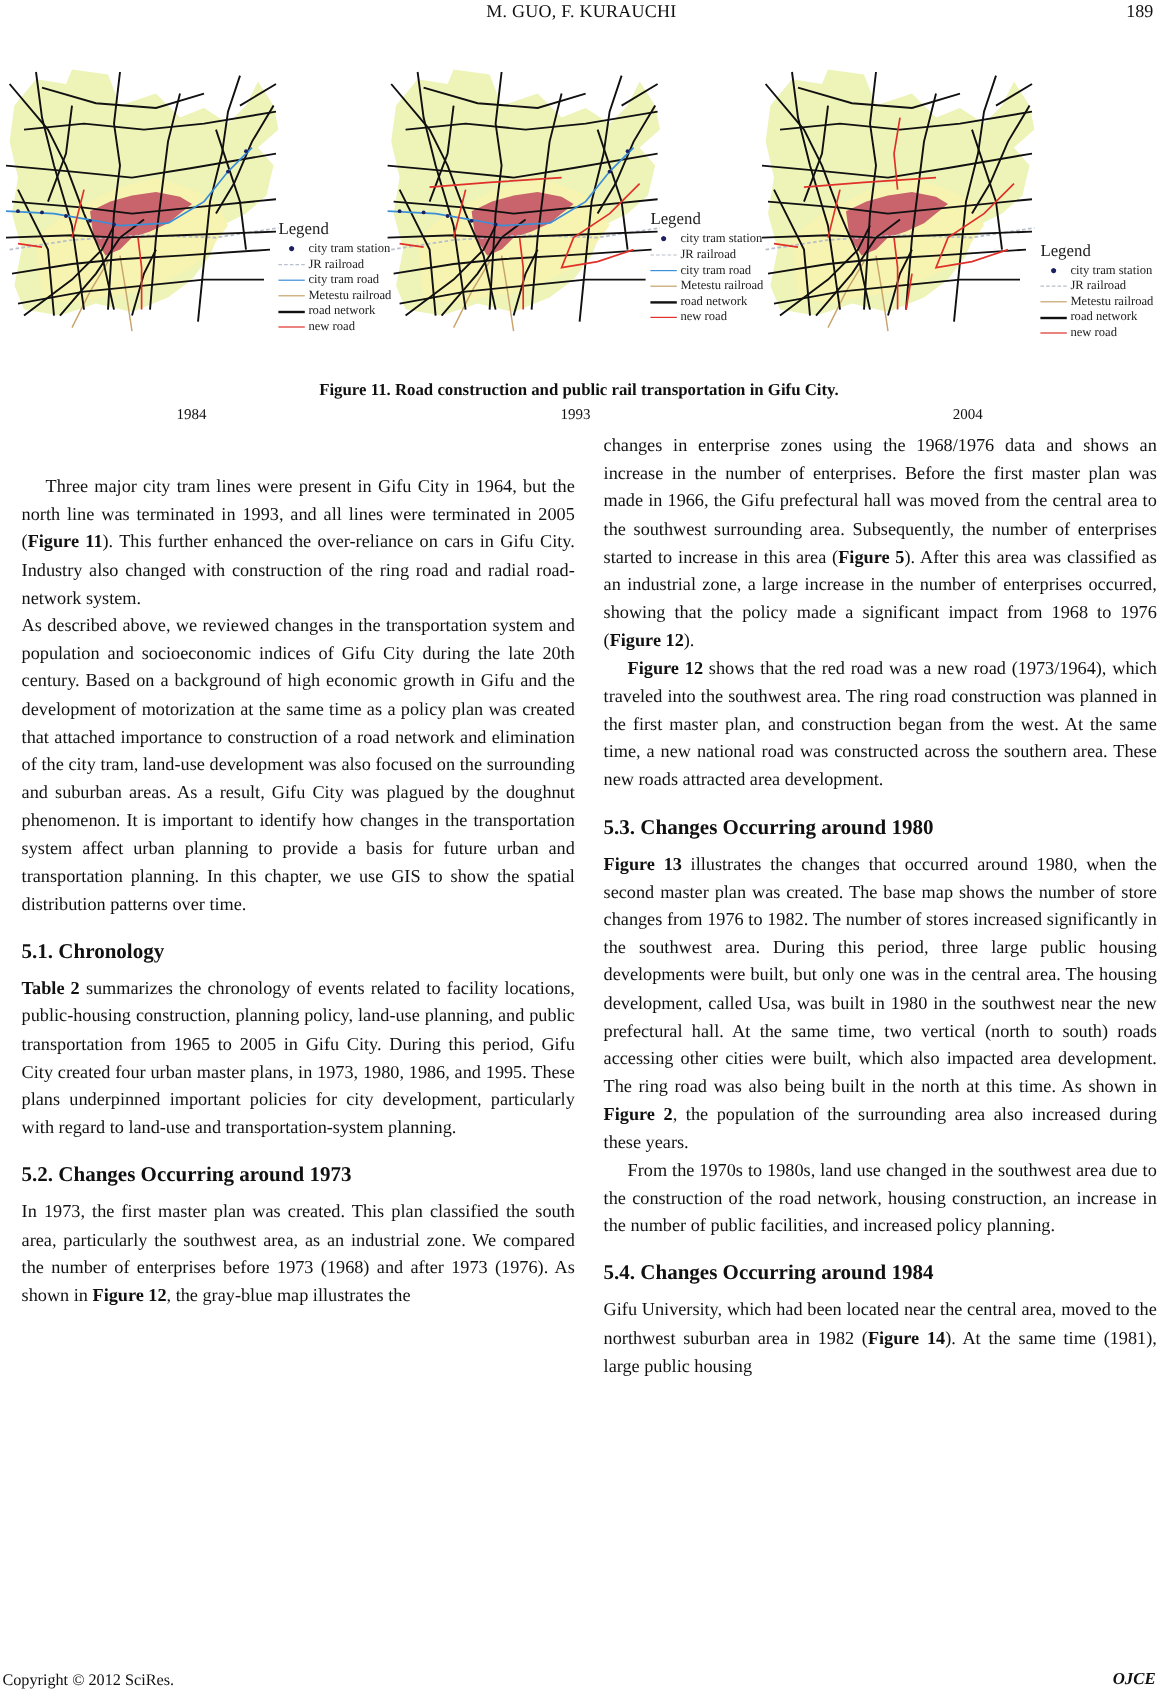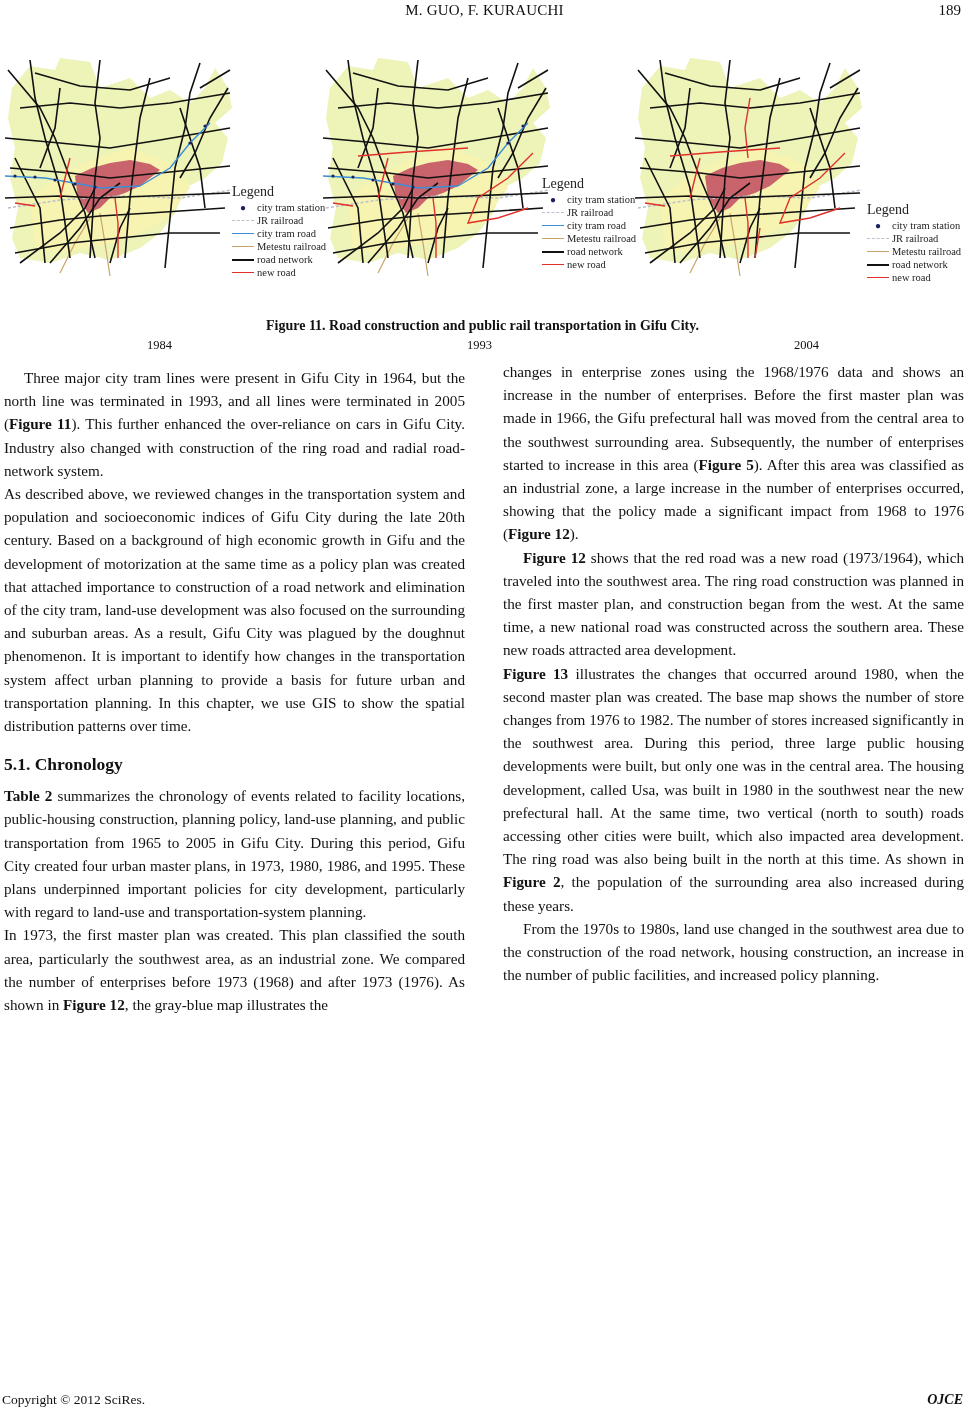--- a/index.html
+++ b/index.html
@@ -13,21 +13,21 @@
   .panel svg { position: absolute; left: 0; top: 0; }
   .legend { position: absolute; font-size: 10.5px; line-height: 13px; color: #222; }
   .legend .lg-title { font-size: 14px; line-height: 16px; margin-bottom: 1px; }
   .legend .row { display: flex; align-items: center; white-space: nowrap; }
   .legend .sw { display: inline-block; width: 22px; height: 0; margin-right: 3px; }
   .legend .dot { display: inline-block; width: 22px; text-align: center; font-size: 10px; color: #1a2060; margin-right: 3px; }
   .year { position: absolute; top: 290px; font-size: 12.5px; text-align: right; }
   .caption { position: absolute; top: 318px; left: 0; width: 965px; text-align: center;
              font-weight: bold; font-size: 14px; }
   .col { position: absolute; top: 366px; width: 461px; font-size: 15.2px; line-height: 23.2px; text-align: justify; }
-  .col.left { left: 4px; }
+  .col.left { left: 18px; margin-top: 28px; }
   .col.right { left: 503px; top: 360px; }
   p { margin: 0; }
   p.indent { text-indent: 20px; }
   h2 { font-size: 20px; line-height: 23px; margin: 17px 0 9px 0; font-weight: bold; }
   h2 .cont { display: block; padding-left: 24px; }
   h3 { font-size: 17.5px; line-height: 22px; margin: 16px 0 9px 0; font-weight: bold; }
   b { font-weight: bold; }
   .footer-left { position: absolute; top: 1392px; left: 2px; font-size: 13.5px; }
   .footer-right { position: absolute; top: 1392px; right: 6px; font-size: 14px; font-weight: bold; font-style: italic; text-align: center; }
 </style>
@@ -246,24 +246,28 @@
   <div class="year" style="left:467px;">1993</div>
   <div class="year" style="left:794px;">2004</div>
 </div>
 <div class="caption">Figure 11. Road construction and public rail transportation in Gifu City.</div>
 
 <div class="col left">
   <p class="indent"><span>Three major city tram lines were present in Gifu City in 1964, but the north line was terminated in 1993, and all lines were terminated in 2005 (</span><b>Figure 11</b><span>). This further enhanced the over-reliance on cars in Gifu City. Industry also changed with construction of the ring road and radial road-network system.</span></p>
   <p>As described above, we reviewed changes in the transportation system and population and socioeconomic indices of Gifu City during the late 20th century. Based on a background of high economic growth in Gifu and the development of motorization at the same time as a policy plan was created that attached importance to construction of a road network and elimination of the city tram, land-use development was also focused on the surrounding and suburban areas. As a result, Gifu City was plagued by the doughnut phenomenon. It is important to identify how changes in the transportation system affect urban planning to provide a basis for future urban and transportation planning. In this chapter, we use GIS to show the spatial distribution patterns over time.</p>
   <h3>5.1. Chronology</h3>
   <p><b>Table 2</b><span> summarizes the chronology of events related to facility locations, public-housing construction, planning policy, land-use planning, and public transportation from 1965 to 2005 in Gifu City. During this period, Gifu City created four urban master plans, in 1973, 1980, 1986, and 1995. These plans underpinned important policies for city development, particularly with regard to land-use and transportation-system planning.</span></p>
+  <h3>5.2. Changes Occurring around 1973</h3>
   <p><span>In 1973, the first master plan was created. This plan classified the south area, particularly the southwest area, as an industrial zone. We compared the number of enterprises before 1973 (1968) and after 1973 (1976). As shown in </span><b>Figure 12</b><span>, the gray-blue map illustrates the</span></p>
 </div>
 
 <div class="col right">
   <p><span>changes in enterprise zones using the 1968/1976 data and shows an increase in the number of enterprises. Before the first master plan was made in 1966, the Gifu prefectural hall was moved from the central area to the southwest surrounding area. Subsequently, the number of enterprises started to increase in this area (</span><b>Figure 5</b><span>). After this area was classified as an industrial zone, a large increase in the number of enterprises occurred, showing that the policy made a significant impact from 1968 to 1976 (</span><b>Figure 12</b><span>).</span></p>
   <p class="indent"><b>Figure 12</b><span> shows that the red road was a new road (1973/1964), which traveled into the southwest area. The ring road construction was planned in the first master plan, and construction began from the west. At the same time, a new national road was constructed across the southern area. These new roads attracted area development.</span></p>
+  <h3>5.3. Changes Occurring around 1980</h3>
   <p><b>Figure 13</b><span> illustrates the changes that occurred around 1980, when the second master plan was created. The base map shows the number of store changes from 1976 to 1982. The number of stores increased significantly in the southwest area. During this period, three large public housing developments were built, but only one was in the central area. The housing development, called Usa, was built in 1980 in the southwest near the new prefectural hall. At the same time, two vertical (north to south) roads accessing other cities were built, which also impacted area development. The ring road was also being built in the north at this time. As shown in </span><b>Figure 2</b><span>, the population of the surrounding area also increased during these years.</span></p>
   <p class="indent">From the 1970s to 1980s, land use changed in the southwest area due to the construction of the road network, housing construction, an increase in the number of public facilities, and increased policy planning.</p>
+  <h3>5.4. Changes Occurring around 1984</h3>
+  <p><span>Gifu University, which had been located near the central area, moved to the northwest suburban area in 1982 (</span><b>Figure 14</b><span>). At the same time (1981), large public housing</span></p>
 </div>
 
 <div class="footer-left">Copyright © 2012 SciRes.</div>
 <div class="footer-right">OJCE</div>
 
 </body></html>

